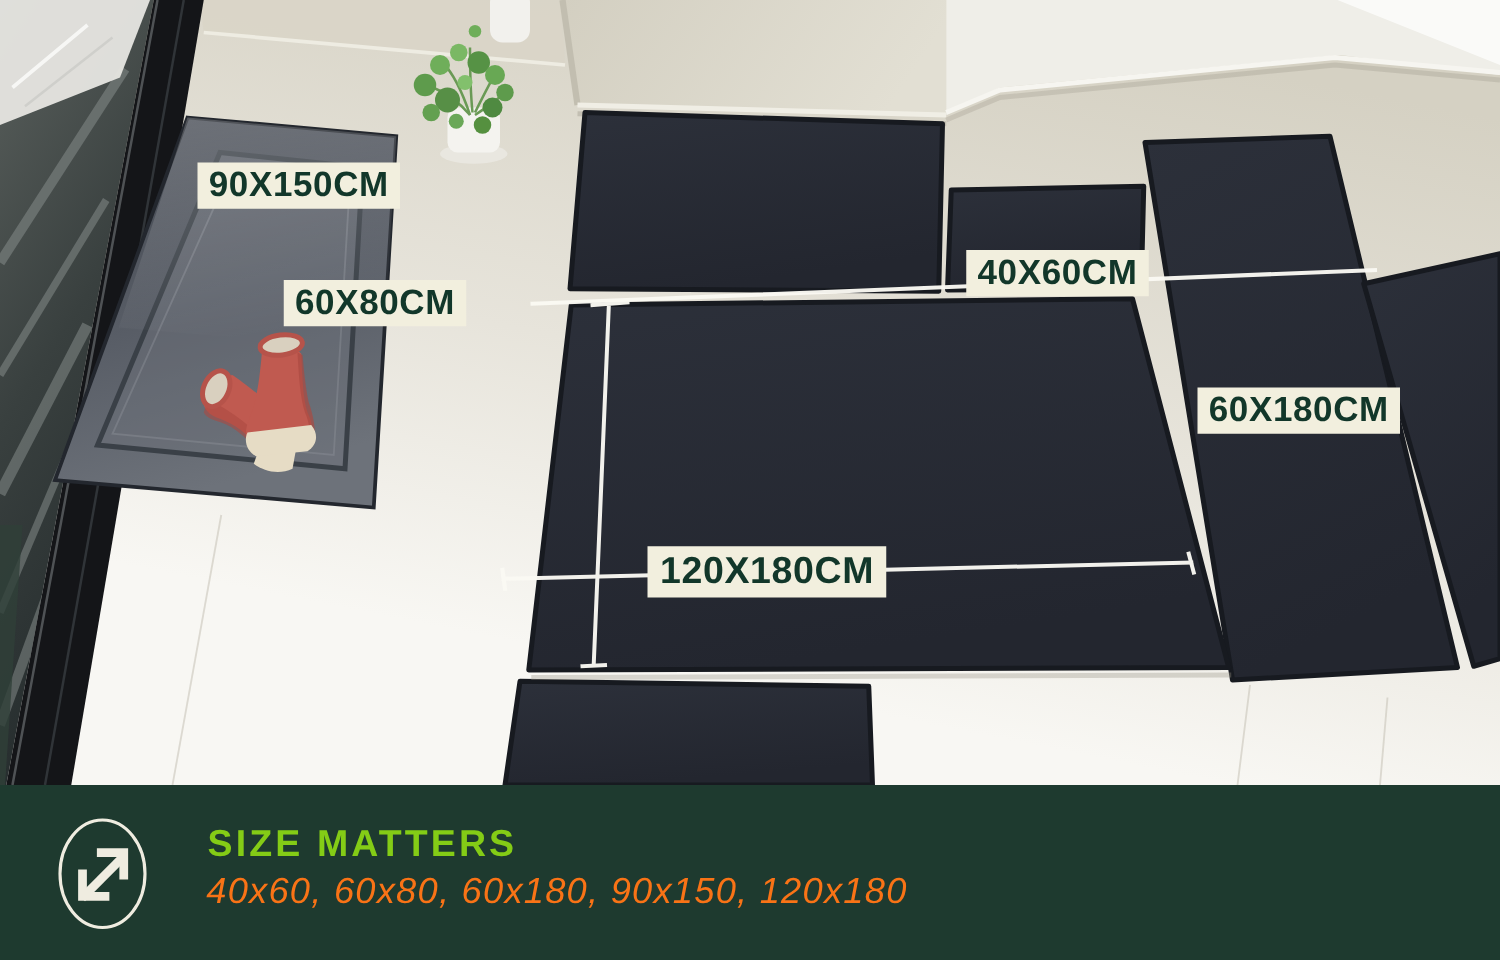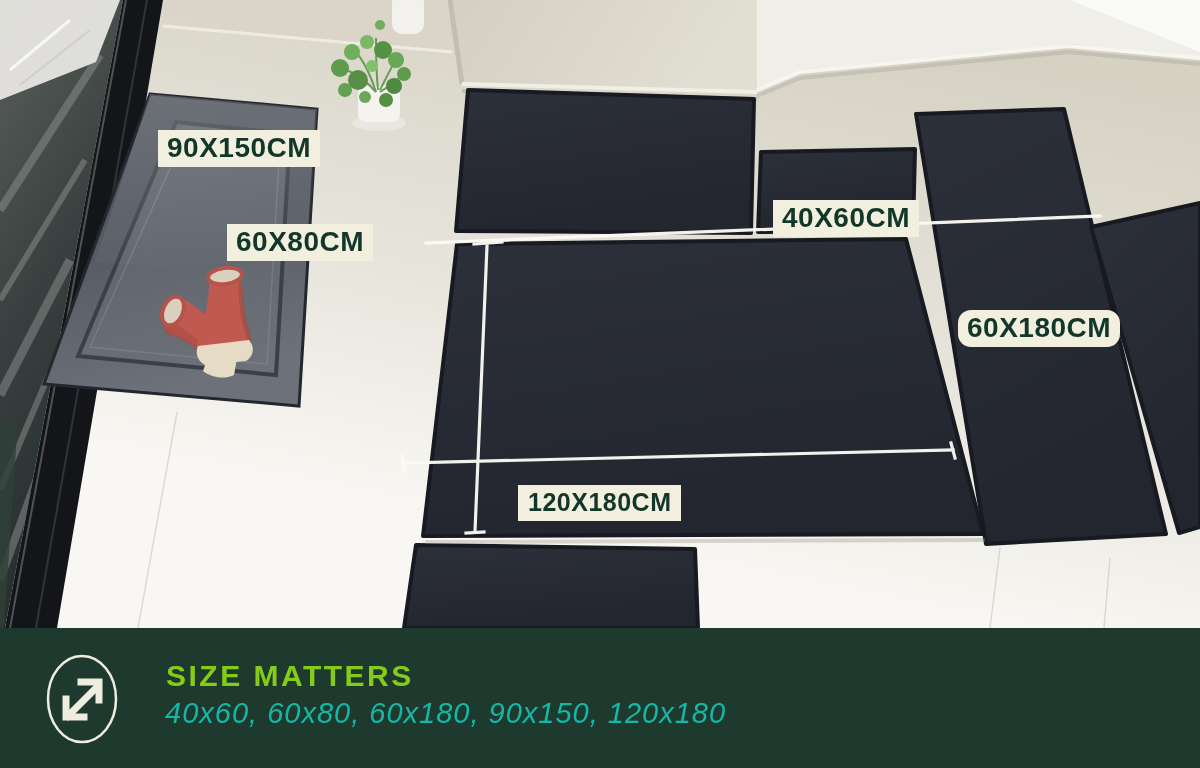--- a/index.html
+++ b/index.html
@@ -14,35 +14,35 @@
     position:absolute;
     background:#f2efde;
     color:#12372a;
     font-weight:bold;
     font-size:28px;
     line-height:1;
     padding:4px 9px 5px 9px;
     letter-spacing:0.5px;
     white-space:nowrap;
   }
-  .size-label.big{font-size:25px;padding:5px 10px 6px 10px;margin-top:48px;}
+  .size-label.big{font-size:30px;padding:5px 10px 6px 10px;}
   
   #banner{
     position:absolute;left:0;top:628px;width:1200px;height:140px;
     background:#1e3a2f;
   }
   #resize-icon{position:absolute;left:45px;top:26px;}
   #banner-title{
     position:absolute;left:166px;top:33px;
     color:#84cc16;font-size:30px;font-weight:600;letter-spacing:2.5px;
     line-height:1;white-space:nowrap;
   }
   #banner-subtitle{
     position:absolute;left:165px;top:71px;
-    color:#14b8a6;font-size:29px;font-style:italic;font-weight:normal;
+    color:#f97316;font-size:29px;font-style:italic;font-weight:normal;
     letter-spacing:1px;line-height:1;white-space:nowrap;
   }
 </style>
 </head>
 <body>
 
 <div id="stage">
 
   <div id="photo">
     <svg width="1200" height="628" viewBox="0 0 1200 628">
@@ -179,21 +179,21 @@
         <line x1="466" y1="533" x2="484" y2="532"></line>
         <line x1="403" y1="463" x2="953" y2="450"></line>
         <line x1="402" y1="456" x2="404" y2="471"></line>
         <line x1="951" y1="443" x2="955" y2="458"></line>
       </g>
     </svg>
 
     <div class="size-label" style="left:158px;top:130px;">90X150CM</div>
     <div class="size-label" style="left:227px;top:224px;">60X80CM</div>
     <div class="size-label" style="left:773px;top:169px;margin-top:31px;">40X60CM</div>
-    <div class="size-label" style="left:958px;top:310px;border-radius:13px;">60X180CM</div>
+    <div class="size-label" style="left:958px;top:310px;">60X180CM</div>
     <div class="size-label big" style="left:518px;top:437px;">120X180CM</div>
   </div>
 
   <div id="banner">
     <svg id="resize-icon" width="76" height="92" viewBox="0 0 76 92">
       <ellipse cx="37" cy="45" rx="34" ry="43" fill="none" stroke="#efece0" stroke-width="2.5"></ellipse>
       <g stroke="#efece0" stroke-width="7" fill="none" stroke-linecap="square">
         <line x1="23" y1="62" x2="52" y2="33"></line>
         <polyline points="36,28 54,28 54,46"></polyline>
         <polyline points="21,45 21,63 39,63"></polyline>

